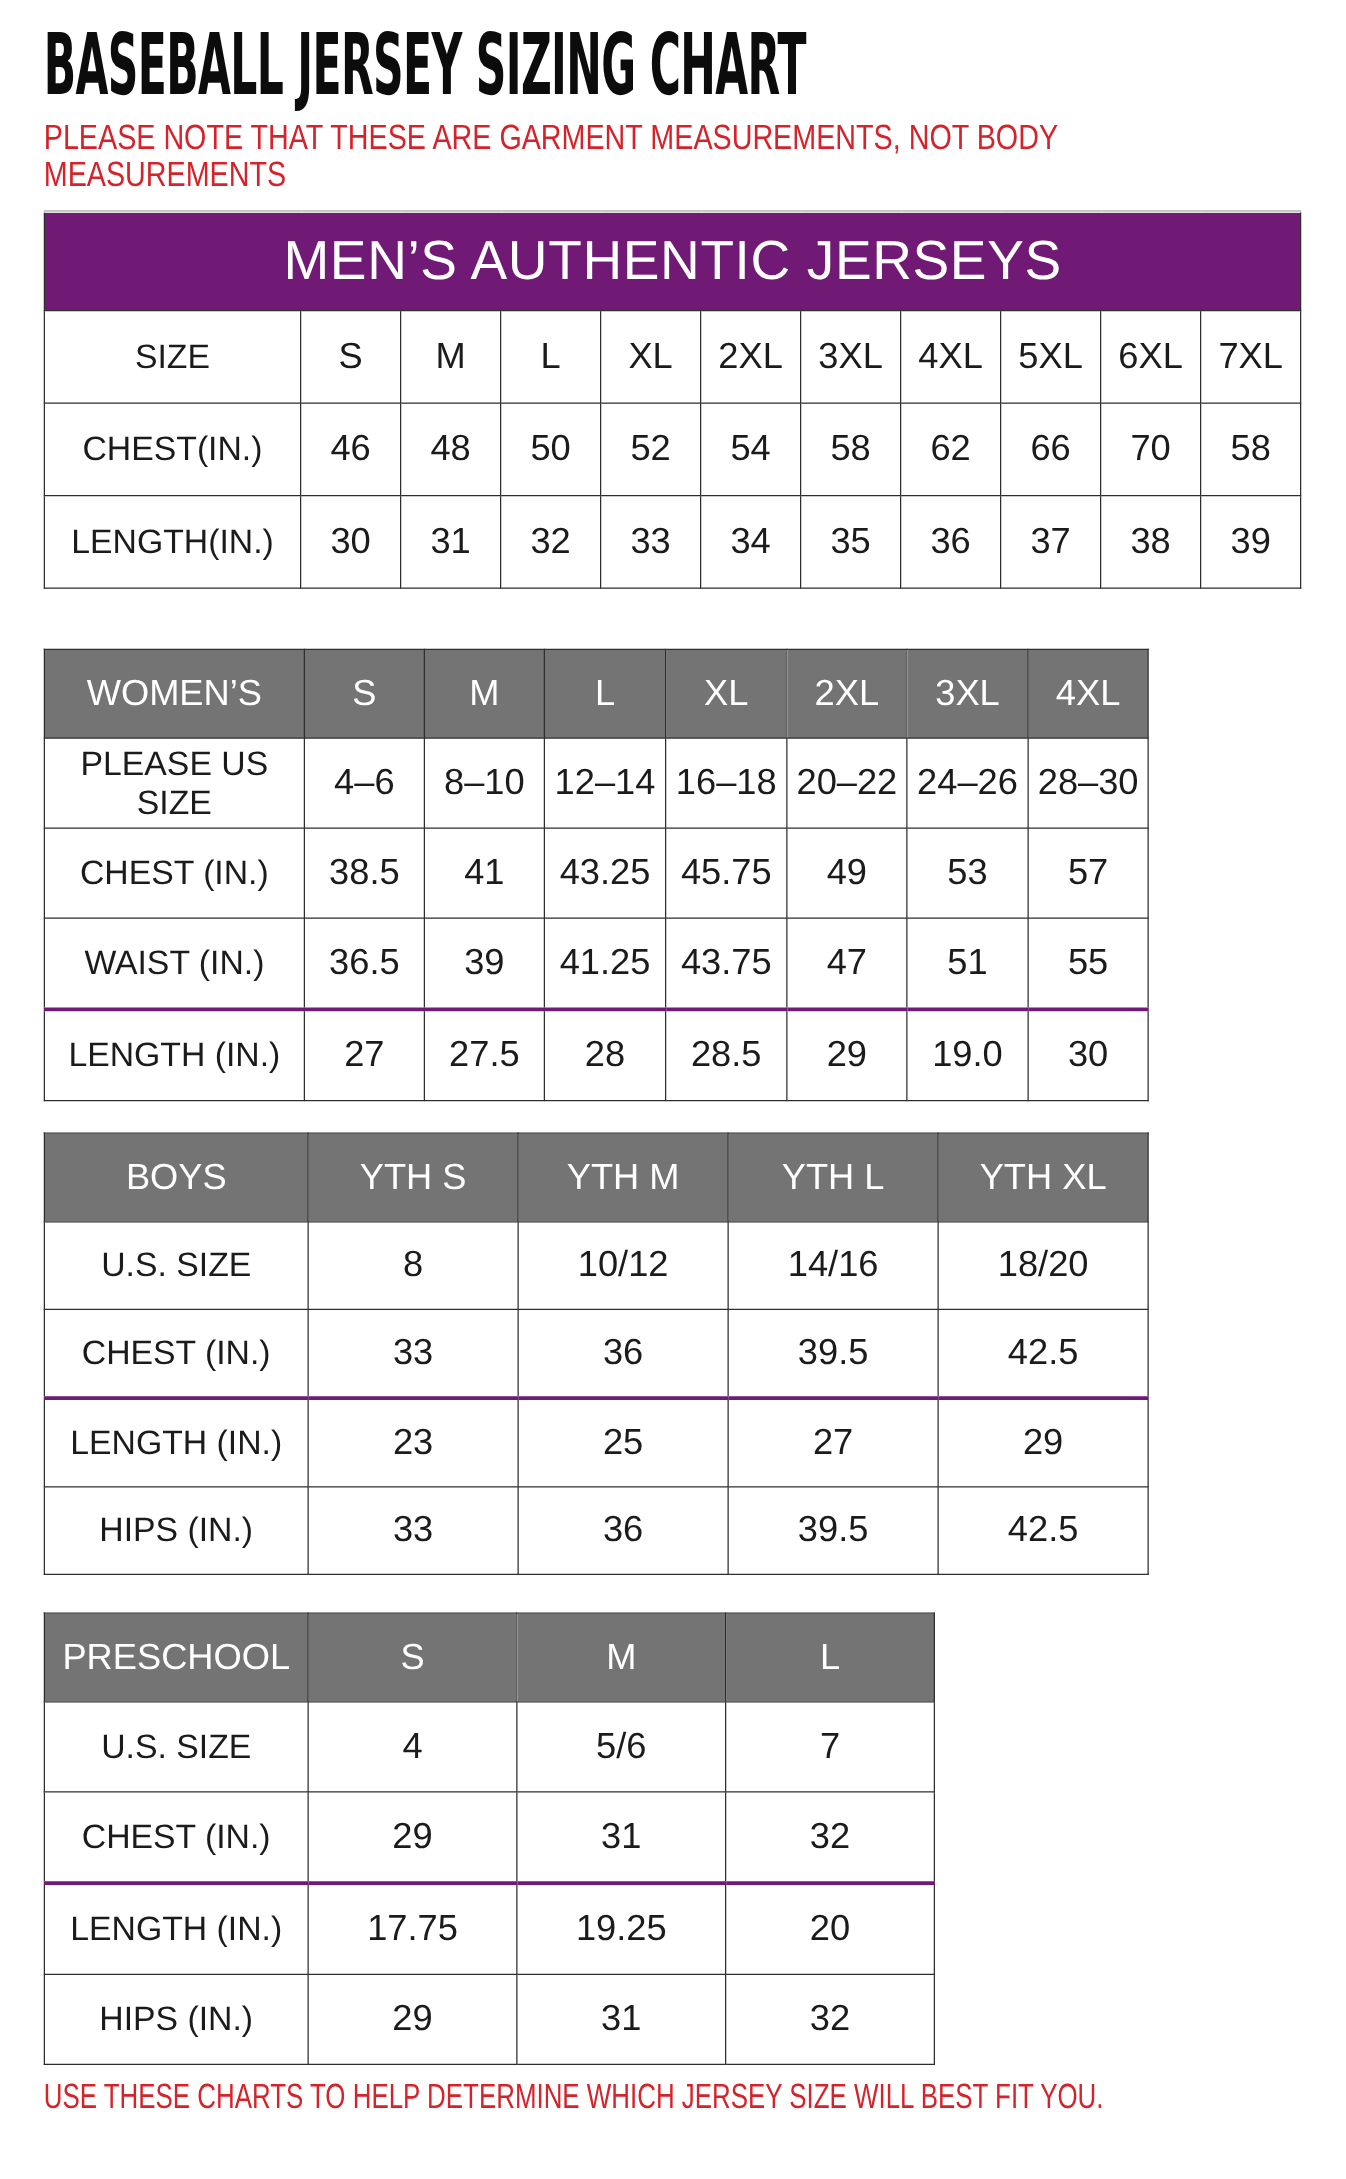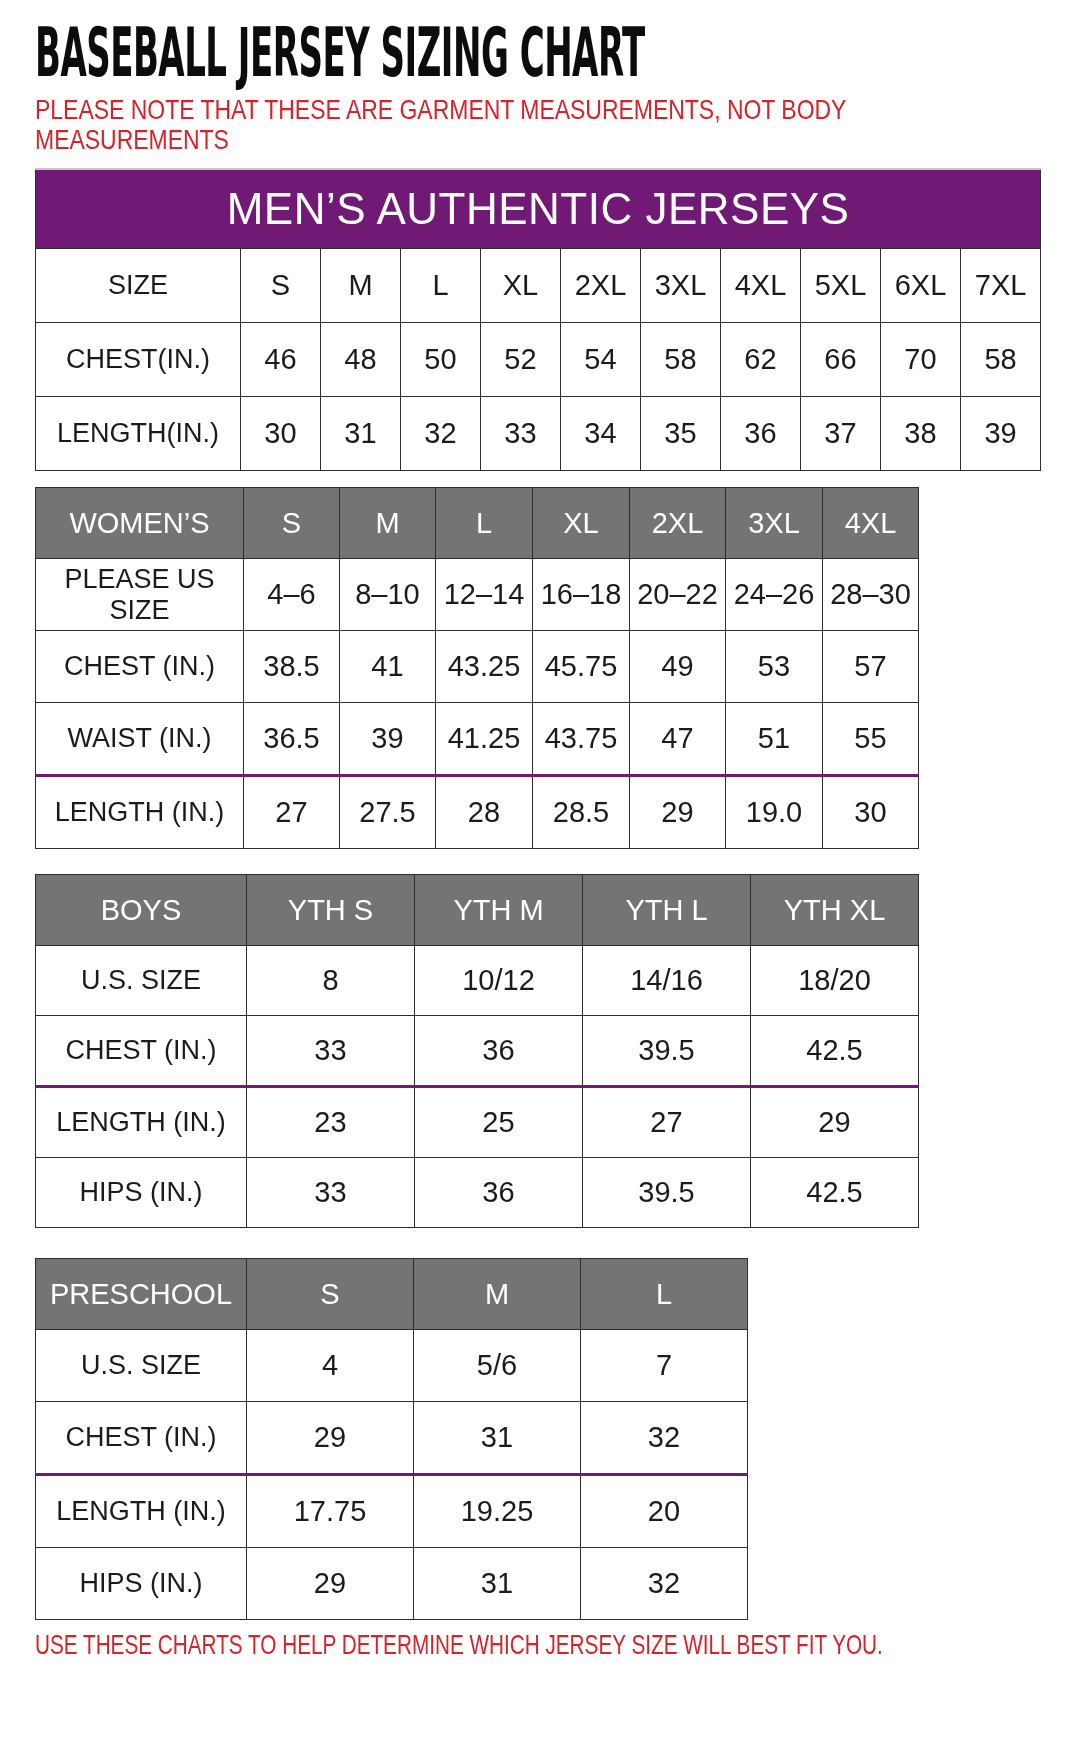--- a/index.html
+++ b/index.html
@@ -71,21 +71,21 @@
   #mens-table .data-row td   { height: 73px; }
   #womens-table .head-row td { height: 70px; }
   #womens-table .data-row td { height: 71px; }
   #boys-table .head-row td   { height: 70px; }
   #boys-table .data-row td   { height: 69px; }
   #preschool-table .head-row td { height: 70px; margin-top: 39px; }
   #preschool-table .data-row td { height: 71px; }
   
   tr.thick-top td { border-top: 3px solid #701a75; }
   #mens-table      { width: 1005px; margin-top: 13px; }
-  #womens-table    { width: 883px;  margin-top: 16px; }
+  #womens-table    { width: 883px;  margin-top: 48px; }
   #boys-table      { width: 883px;  margin-top: 25px; }
   #preschool-table { width: 712px;  margin-top: 30px; }
   .footer {
     margin-top: 10px;
     color: #d4232a;
     font-size: 28px;
     line-height: 30px;
     white-space: nowrap;
     transform: scaleX(0.74);
     transform-origin: 0 0;

